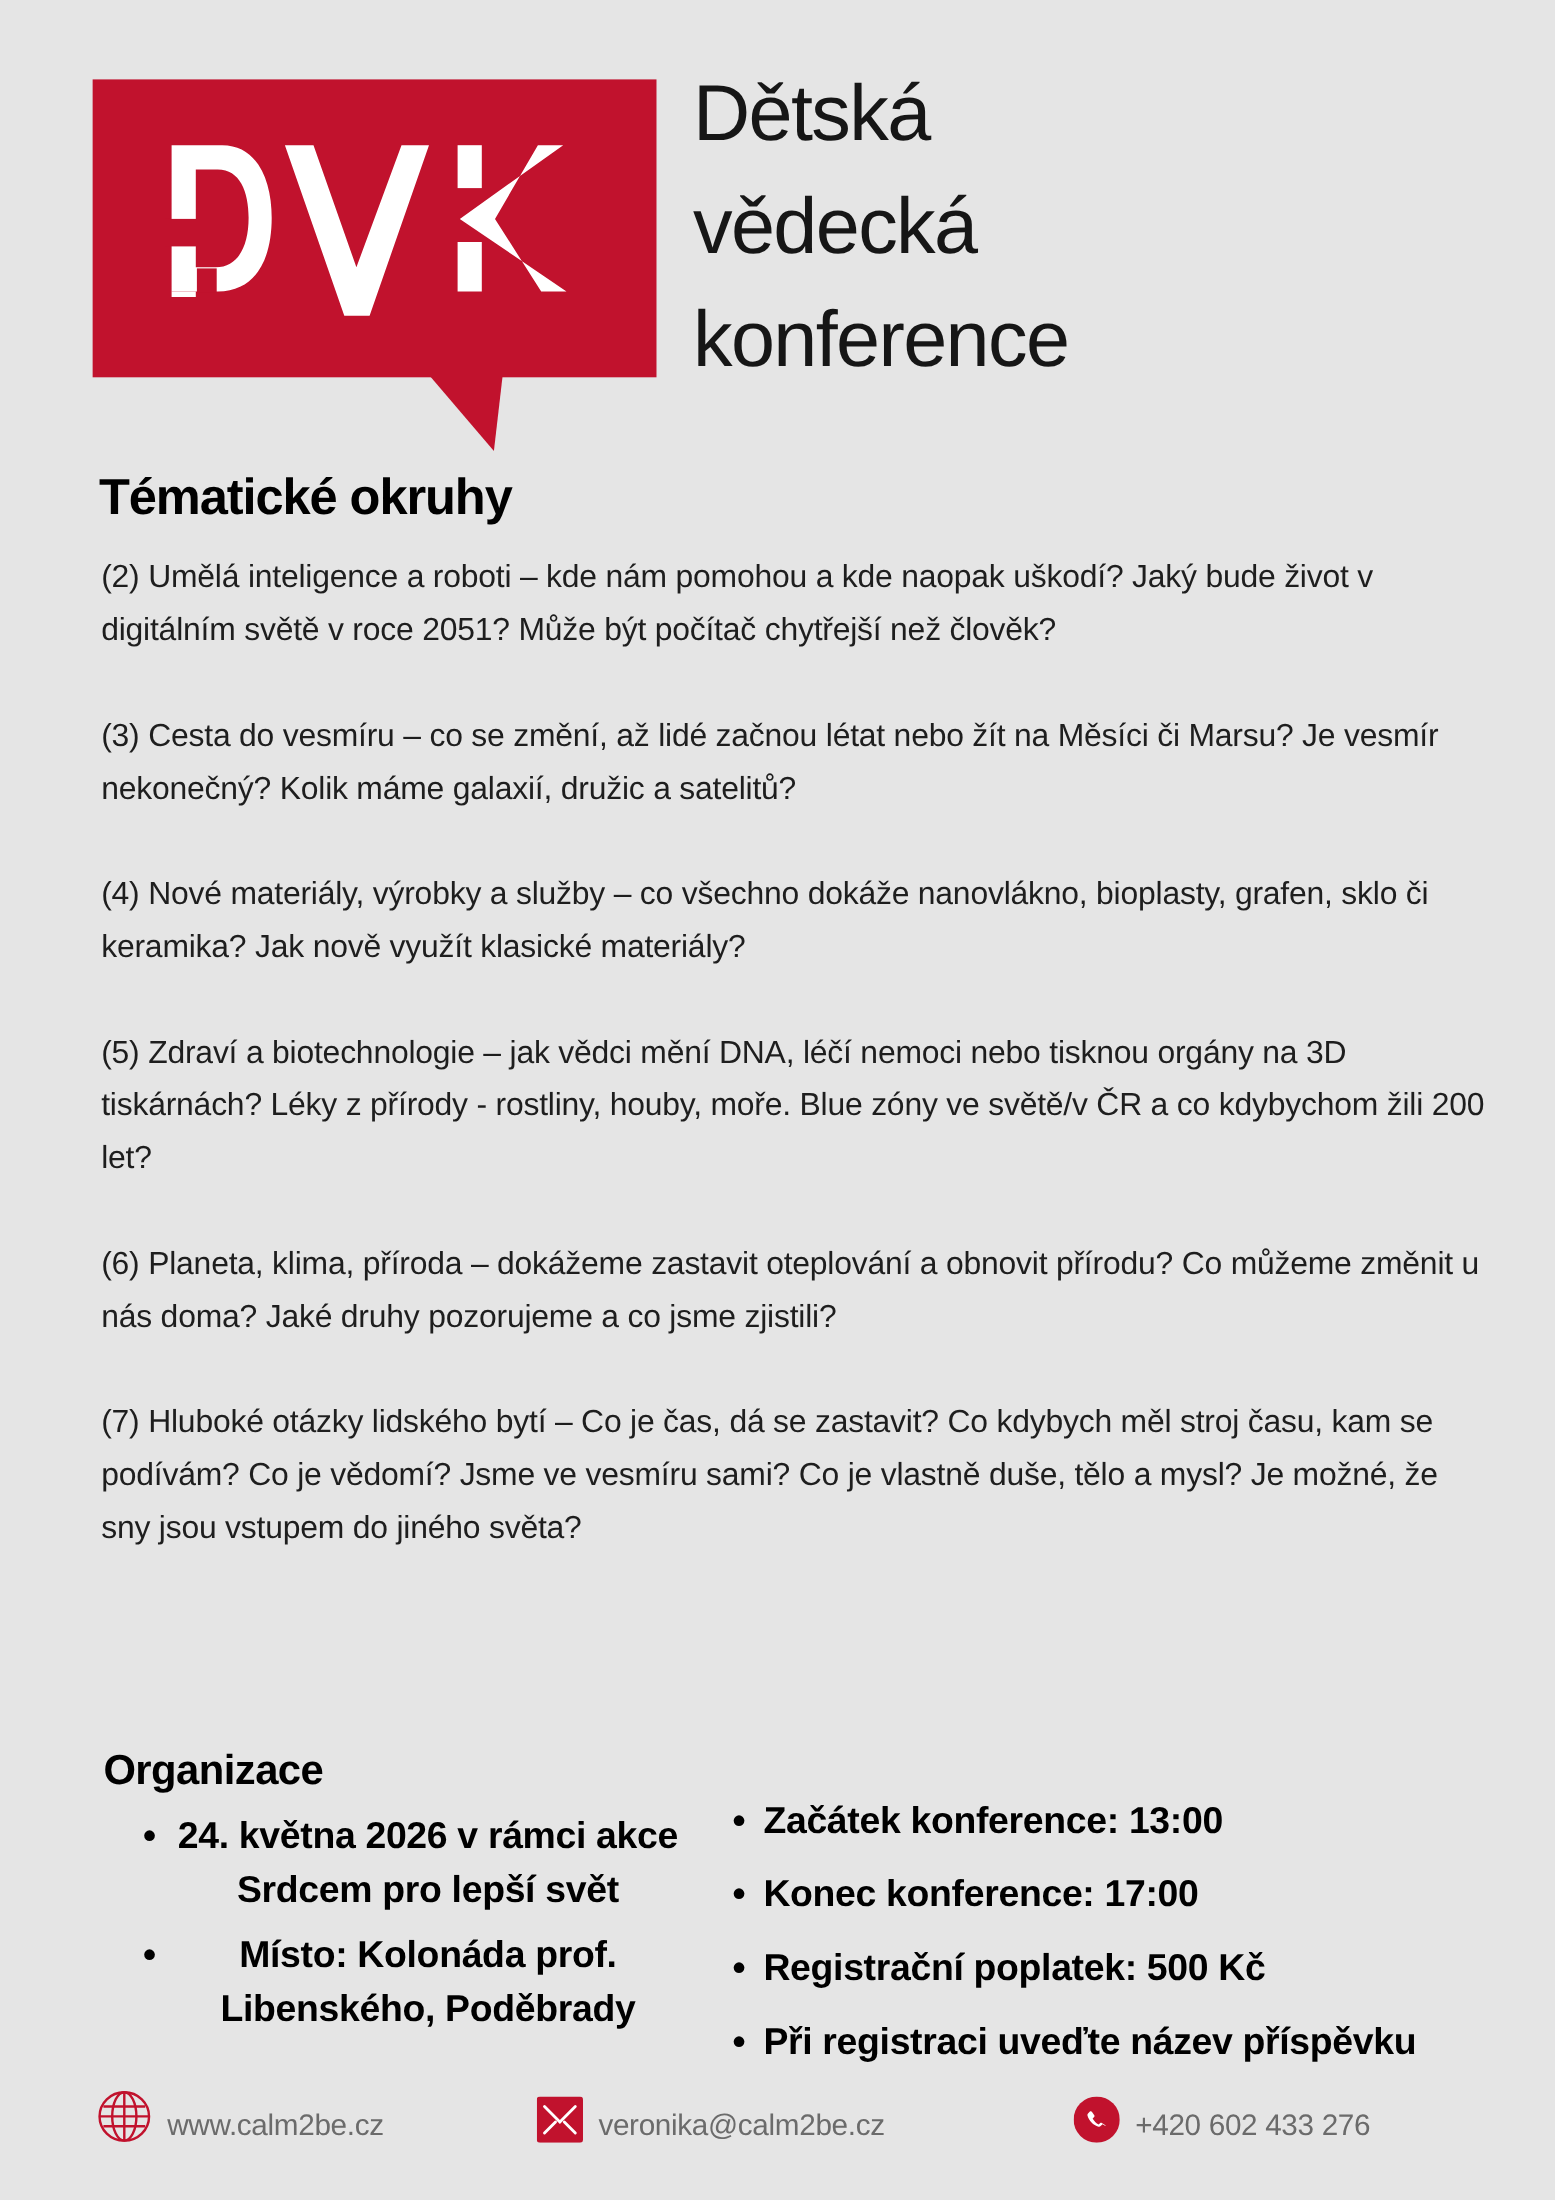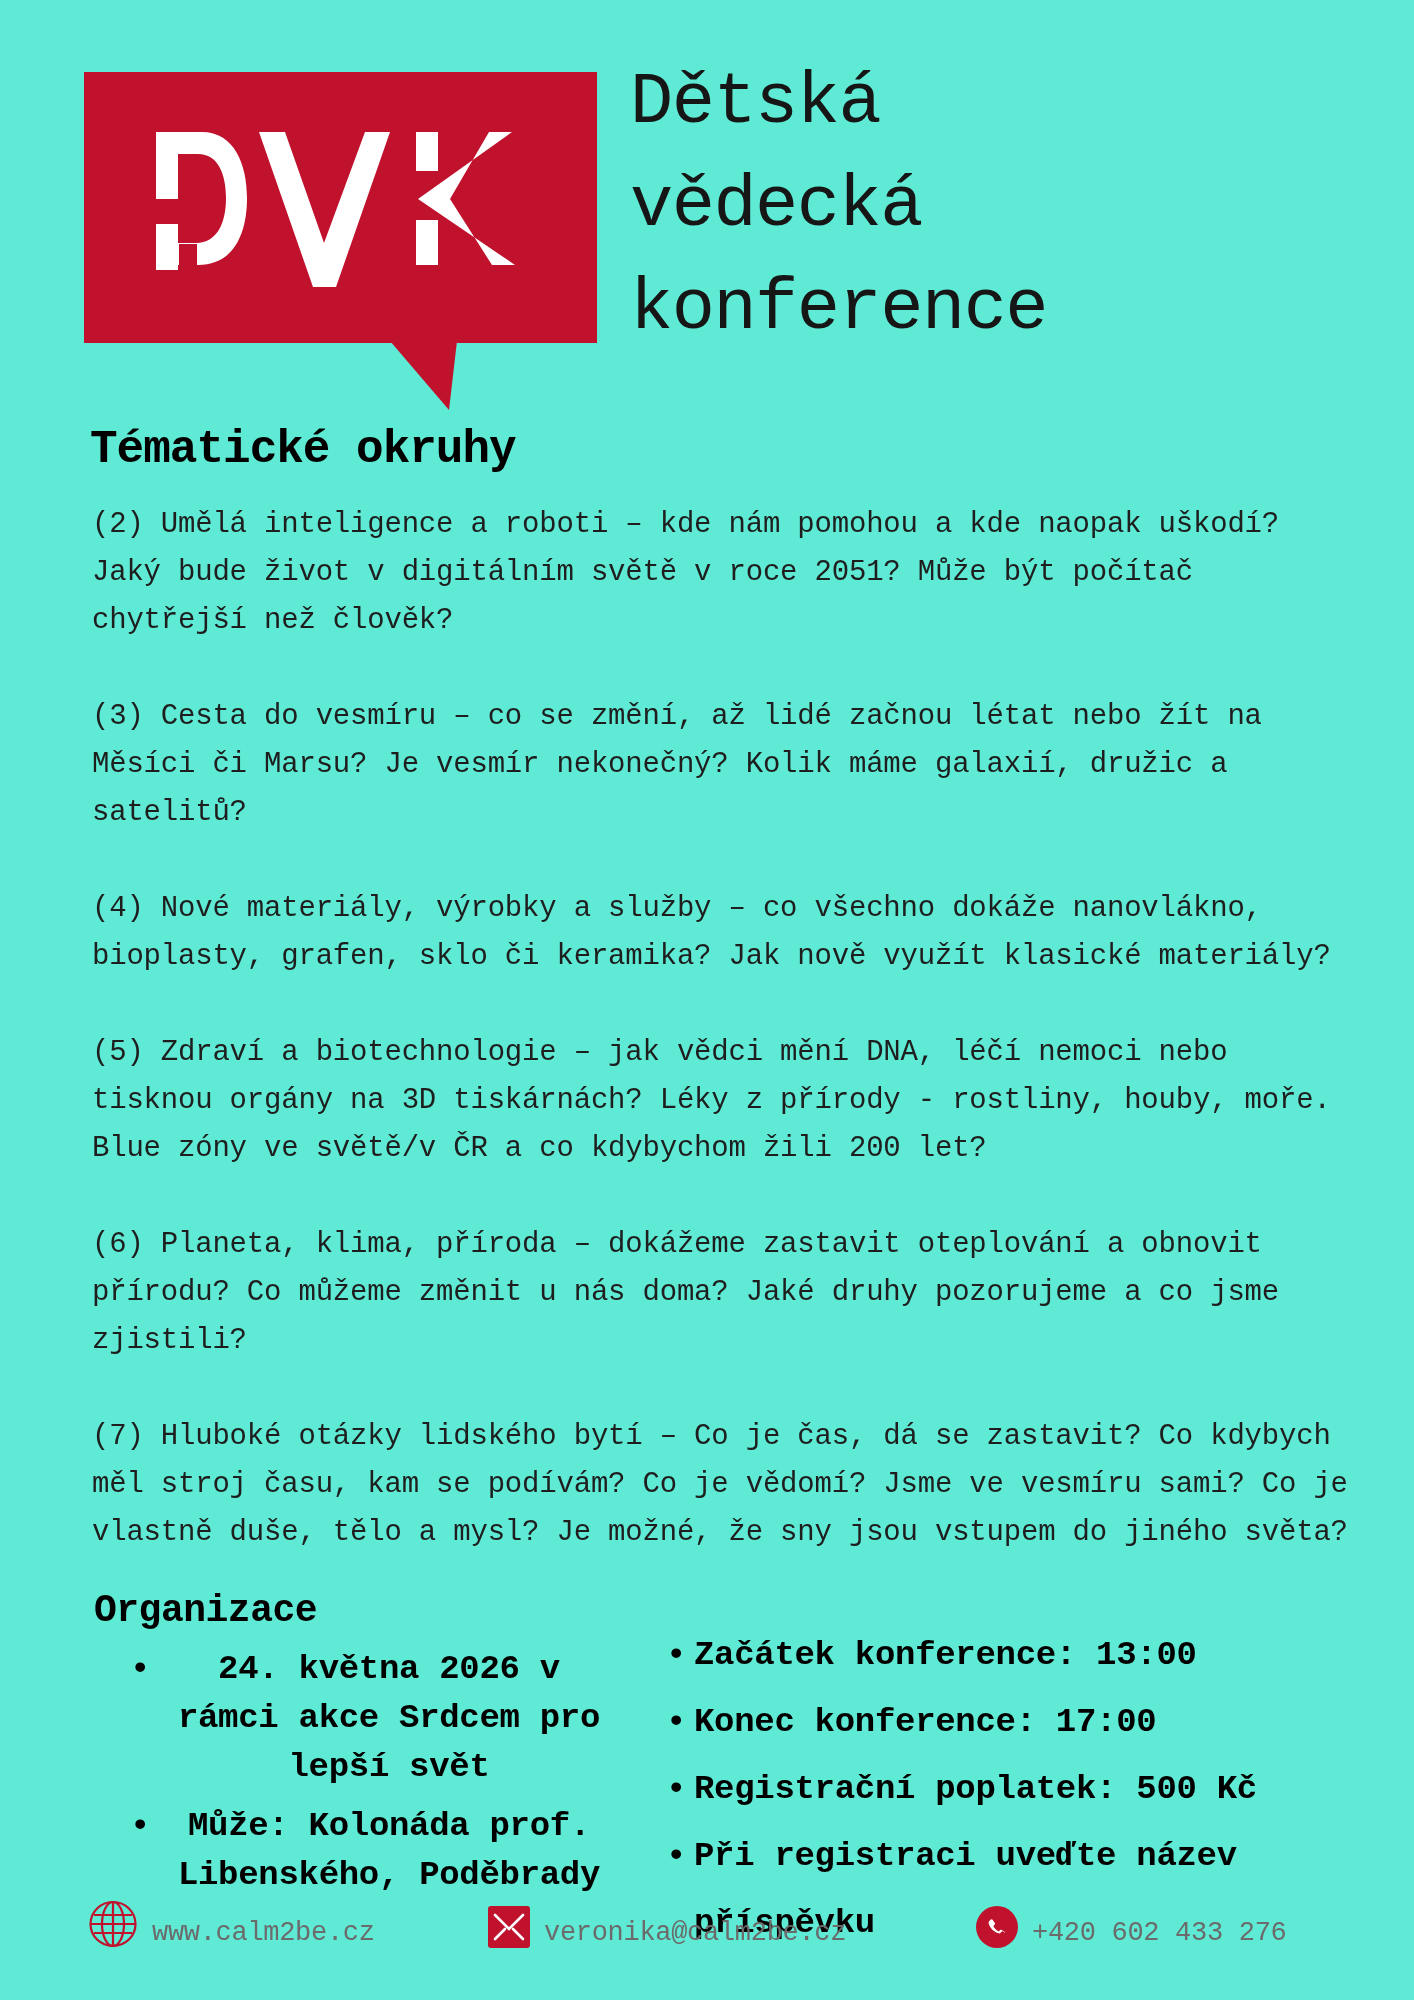--- a/index.html
+++ b/index.html
@@ -1,18 +1,18 @@
 <!DOCTYPE html>
 <html><head>
 <meta charset="utf-8">
 <style>
   html,body{margin:0;padding:0;background:#ffffff;}
   .page{
-    position:relative;width:1414px;height:2000px;background:#5eead4;
-    font-family:Liberation Mono, monospace;overflow:hidden;
+    position:relative;width:1414px;height:2000px;background:#e5e5e5;
+    font-family:Liberation Sans, sans-serif;overflow:hidden;
   }
   
   .logo{position:absolute;left:84px;top:72px;width:513px;height:340px;}
   
   .title{
     position:absolute;left:630px;top:52px;
     font-size:72px;line-height:103px;letter-spacing:-1.5px;
     color:#161616;white-space:pre-line;font-weight:400;
   }
   
@@ -91,21 +91,21 @@
     <p>(3) Cesta do vesmíru – co se změní, až lidé začnou létat nebo žít na Měsíci či Marsu? Je vesmír nekonečný? Kolik máme galaxií, družic a satelitů?</p>
     <p>(4) Nové materiály, výrobky a služby – co všechno dokáže nanovlákno, bioplasty, grafen, sklo či keramika? Jak nově využít klasické materiály?</p>
     <p>(5) Zdraví a biotechnologie – jak vědci mění DNA, léčí nemoci nebo tisknou orgány na 3D tiskárnách? Léky z přírody - rostliny, houby, moře. Blue zóny ve světě/v ČR a co kdybychom žili 200 let?</p>
     <p>(6) Planeta, klima, příroda – dokážeme zastavit oteplování a obnovit přírodu? Co můžeme změnit u nás doma? Jaké druhy pozorujeme a co jsme zjistili?</p>
     <p>(7) Hluboké otázky lidského bytí – Co je čas, dá se zastavit? Co kdybych měl stroj času, kam se podívám? Co je vědomí? Jsme ve vesmíru sami? Co je vlastně duše, tělo a mysl? Je možné, že sny jsou vstupem do jiného světa?</p>
   </div>
 
   <h2 class="org-heading">Organizace</h2>
   <ul class="bullets org-left">
     <li>24. května 2026 v rámci akce Srdcem pro lepší svět</li>
-    <li>Může: Kolonáda prof. Libenského, Poděbrady</li>
+    <li>Místo: Kolonáda prof. Libenského, Poděbrady</li>
   </ul>
   <ul class="bullets org-right">
     <li>Začátek konference: 13:00</li>
     <li>Konec konference: 17:00</li>
     <li>Registrační poplatek: 500 Kč</li>
     <li>Při registraci uveďte název příspěvku</li>
   </ul>
 
   <div class="footer">
 

